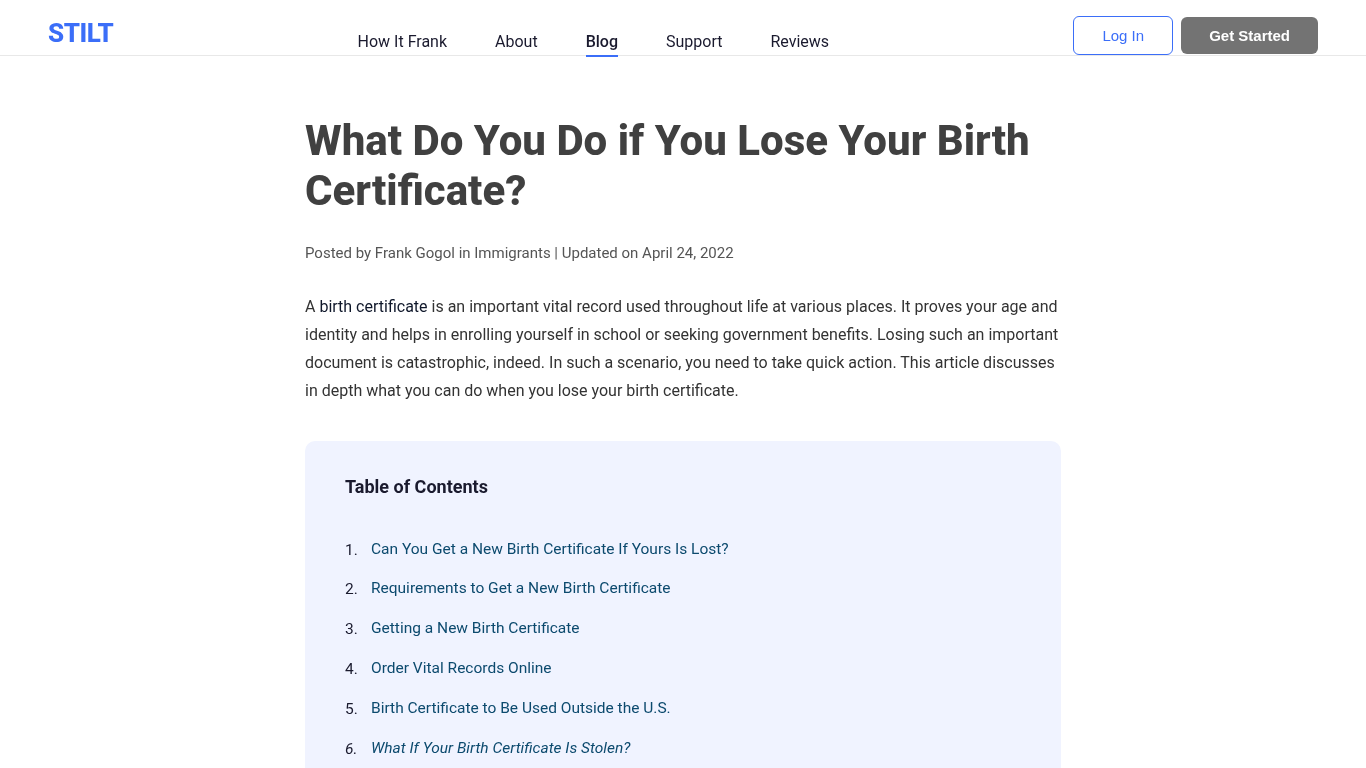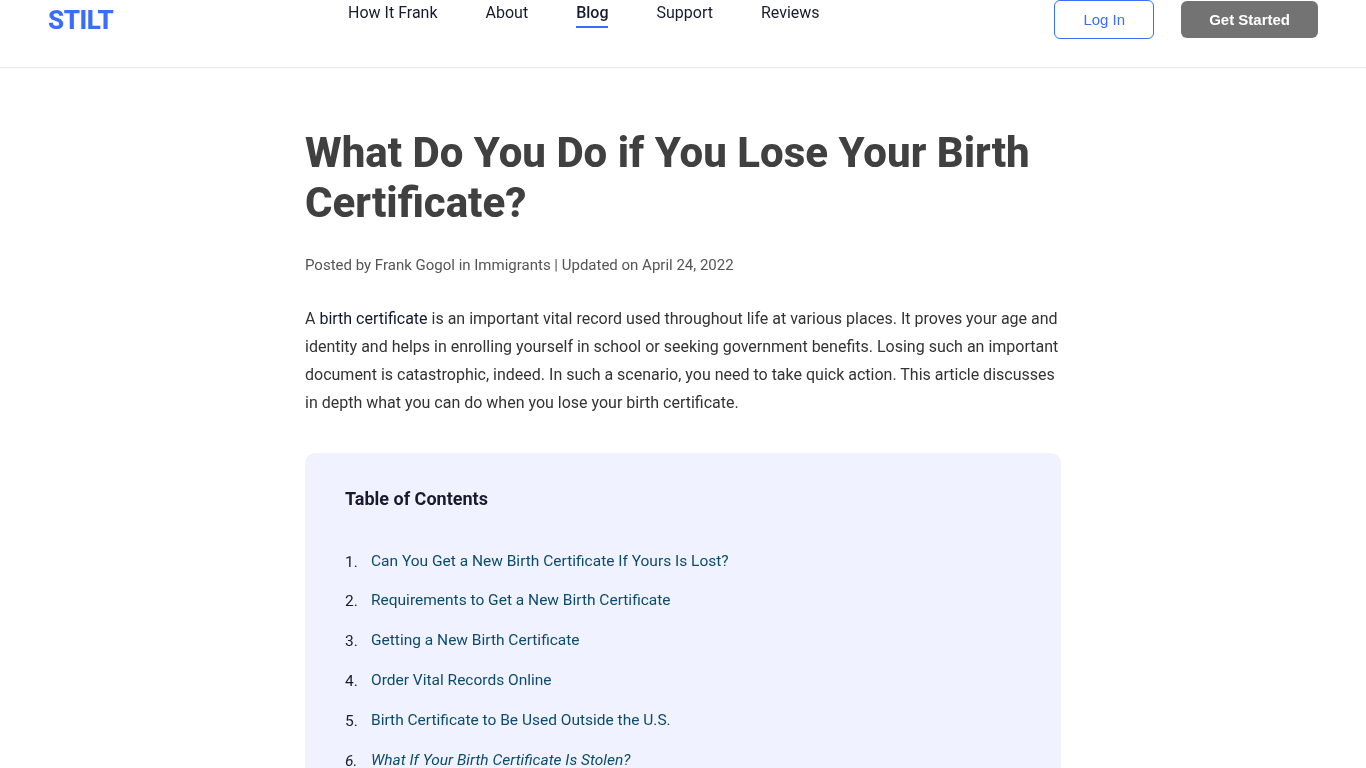--- a/index.html
+++ b/index.html
@@ -12,24 +12,24 @@
       font-family: -apple-system, BlinkMacSystemFont, 'Segoe UI', Roboto, Oxygen, sans-serif;
       background: #ffffff;
       color: #1a1a2e;
       font-size: 16px;
       line-height: 1.6;
     }
 
     
     nav {
       display: flex;
-      align-items: flex-start;
+      align-items: flex-end;
       justify-content: space-between;
       padding: 0 48px;
-      height: 68px;
+      height: 56px;
       border-bottom: 1px solid #e8e8e8;
       position: sticky;
       top: 0;
       background: #fff;
       z-index: 100;
     }
 
     .nav-logo {
       font-size: 26px;
       font-weight: 800;
@@ -53,21 +53,21 @@
     }
 
     .nav-links a.active {
       color: #1a1a2e;
       border-bottom: 2px solid #3b6ef8;
       font-weight: 500;
     }
 
     .nav-actions {
       display: flex;
-      gap: 27px;
+      gap: 8px;
       align-items: center;
     }
 
     .btn-login {
       border: 1.5px solid #3b6ef8;
       color: #3b6ef8;
       background: #fff;
       padding: 10px 28px;
       border-radius: 6px;
       font-size: 15px;

